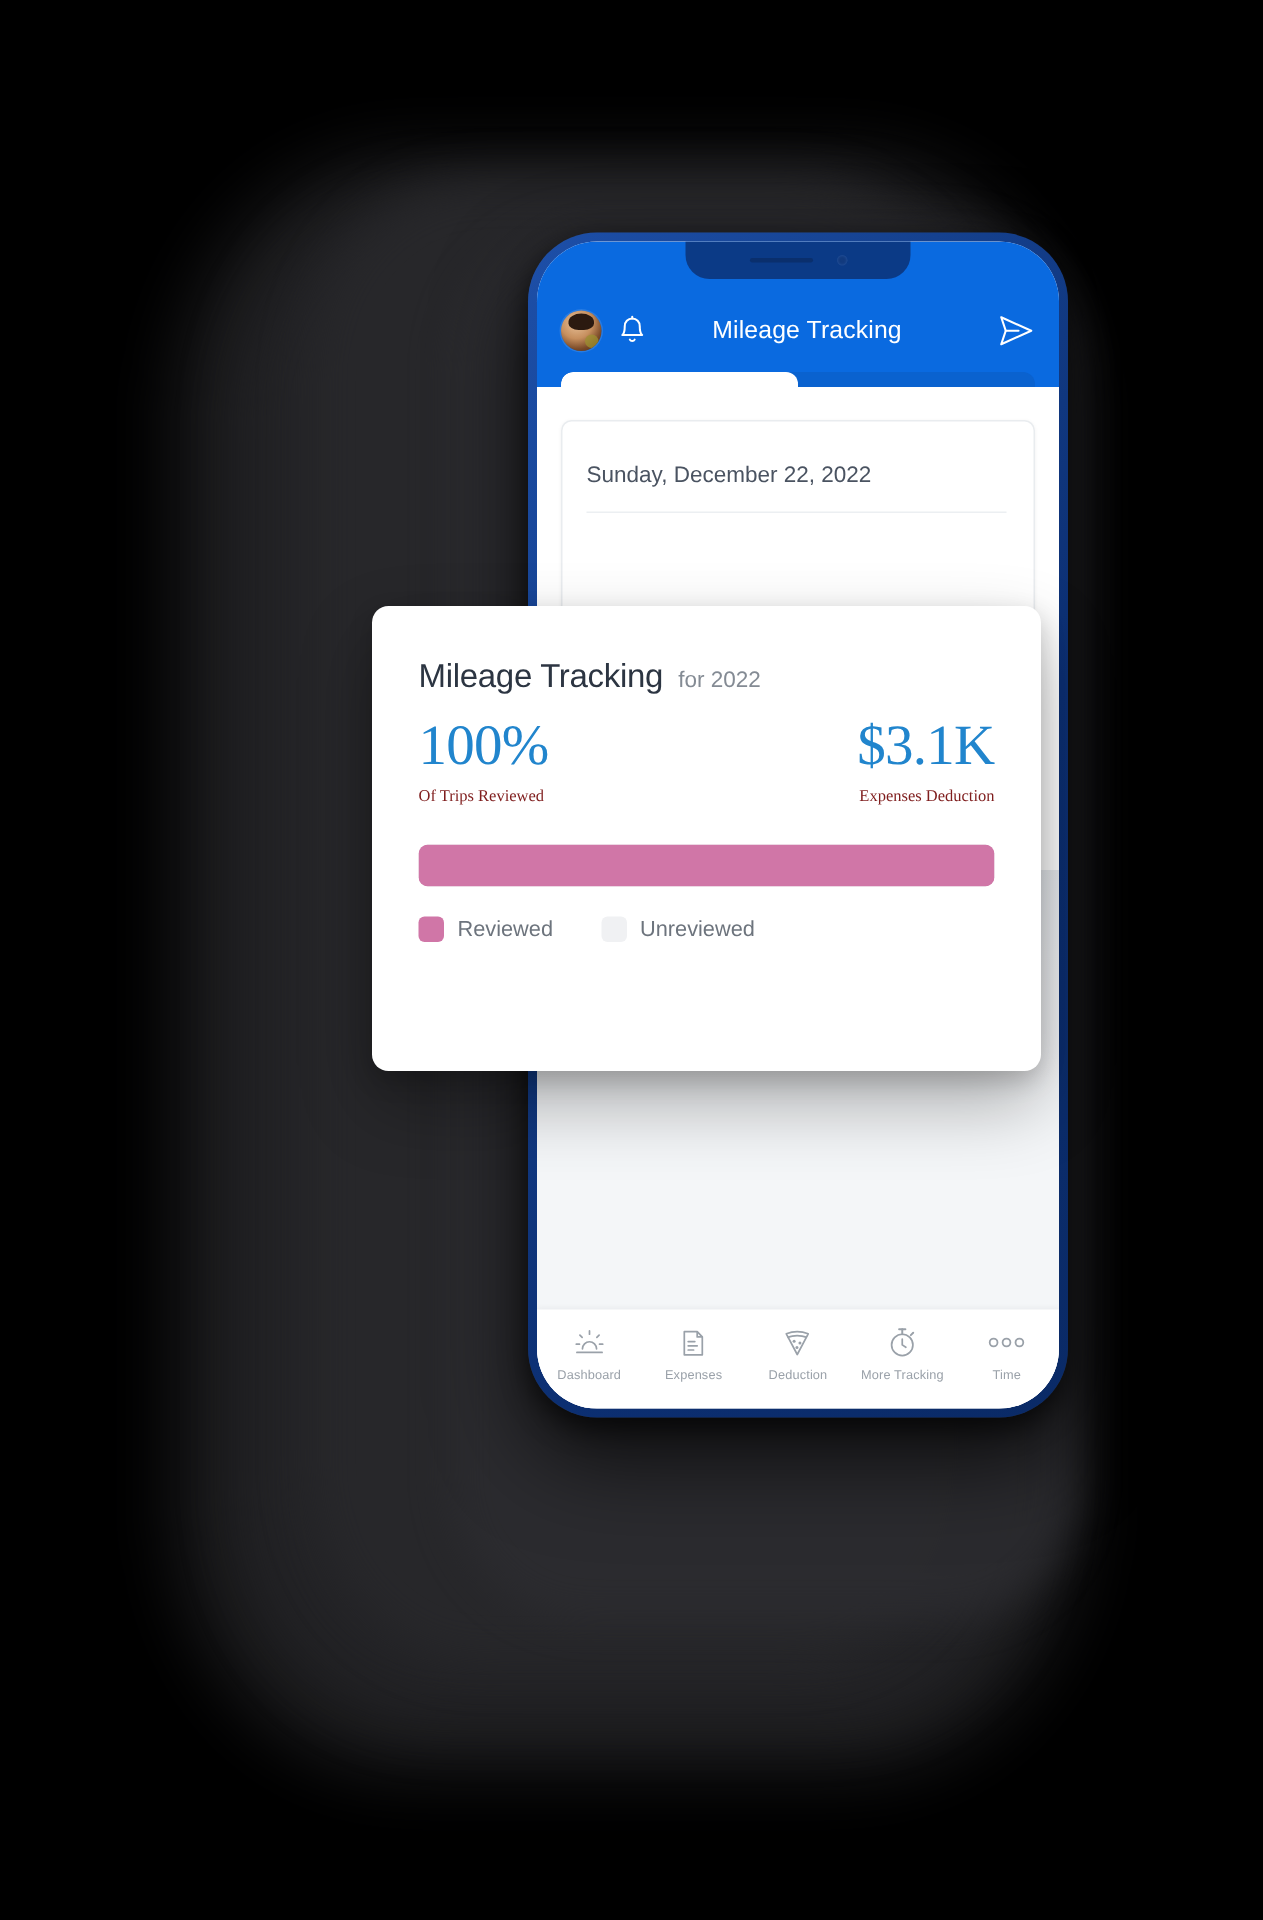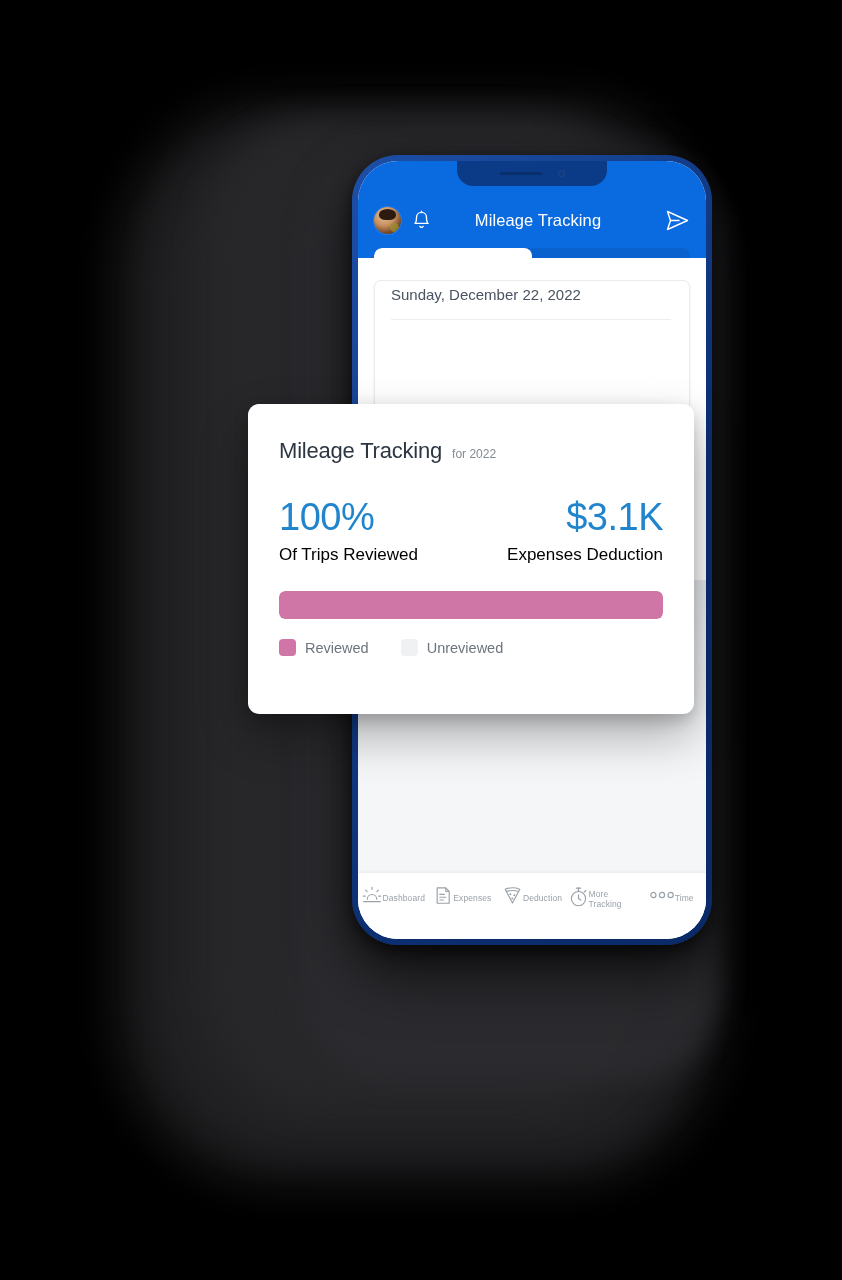--- a/index.html
+++ b/index.html
@@ -216,21 +216,21 @@
     height: 322px;
     padding-top: 22px;
     box-sizing: border-box;
   }
   .date-card {
     margin: 0 16px;
     background: #ffffff;
     border: 1px solid #e9ecef;
     border-radius: 7px;
     box-shadow: 0 1px 3px rgba(16,24,40,.06);
-    padding: 5px 16px 0 16px;
+    padding: 27px 16px 0 16px;
     box-sizing: border-box;
     height: 150px;
   }
   .date-text {
     font-size: 15px;
     color: #4a5361;
     padding-bottom: 16px;
   }
   .date-divider {
     height: 1px;
@@ -287,23 +287,23 @@
     background: #ffffff;
     display: flex;
     align-items: flex-start;
     justify-content: space-around;
     padding-top: 11px;
     box-sizing: border-box;
     box-shadow: 0 -1px 4px rgba(16,24,40,.05);
   }
   .nav-item {
     display: flex;
+    flex-direction: column;
     align-items: center;
     width: 68px;
-    justify-content: center;
   }
   .nav-label {
     margin-top: 5px;
     font-size: 8.5px;
     color: #9aa1a9;
     letter-spacing: .1px;
   }
   .nav-icon {
     height: 22px;
     display: flex;
@@ -329,40 +329,41 @@
     display: flex;
     align-items: baseline;
     gap: 10px;
   }
   .sc-title {
     font-size: 22px;
     color: #2c3542;
     letter-spacing: -.2px;
   }
   .sc-subtitle {
-    font-size: 12px;
+    font-size: 15px;
     color: #848b94;
   }
   .sc-stats {
     display: flex;
     justify-content: space-between;
-    margin-top: 34px;
+    margin-top: 14px;
+    font-family: Liberation Serif, serif;
   }
   .stat-left { text-align: left; }
   .stat-right { text-align: right; }
   .stat-value {
     font-size: 38px;
     color: #2185cd;
     line-height: 1;
     letter-spacing: -.5px;
   }
   .stat-label {
     margin-top: 9px;
-    font-size: 17px;
-    color: #000000;
+    font-size: 11px;
+    color: #7f1d1d;
   }
   .sc-bar-track {
     margin-top: 26px;
     height: 28px;
     border-radius: 6px;
     background: #f0f1f3;
     overflow: hidden;
   }
   .sc-bar-fill {
     height: 100%;

